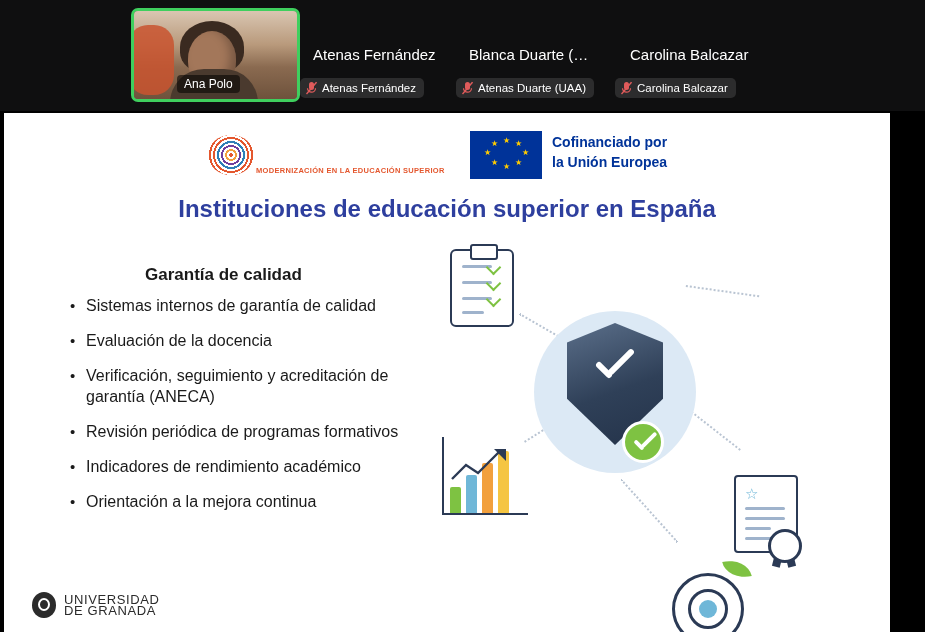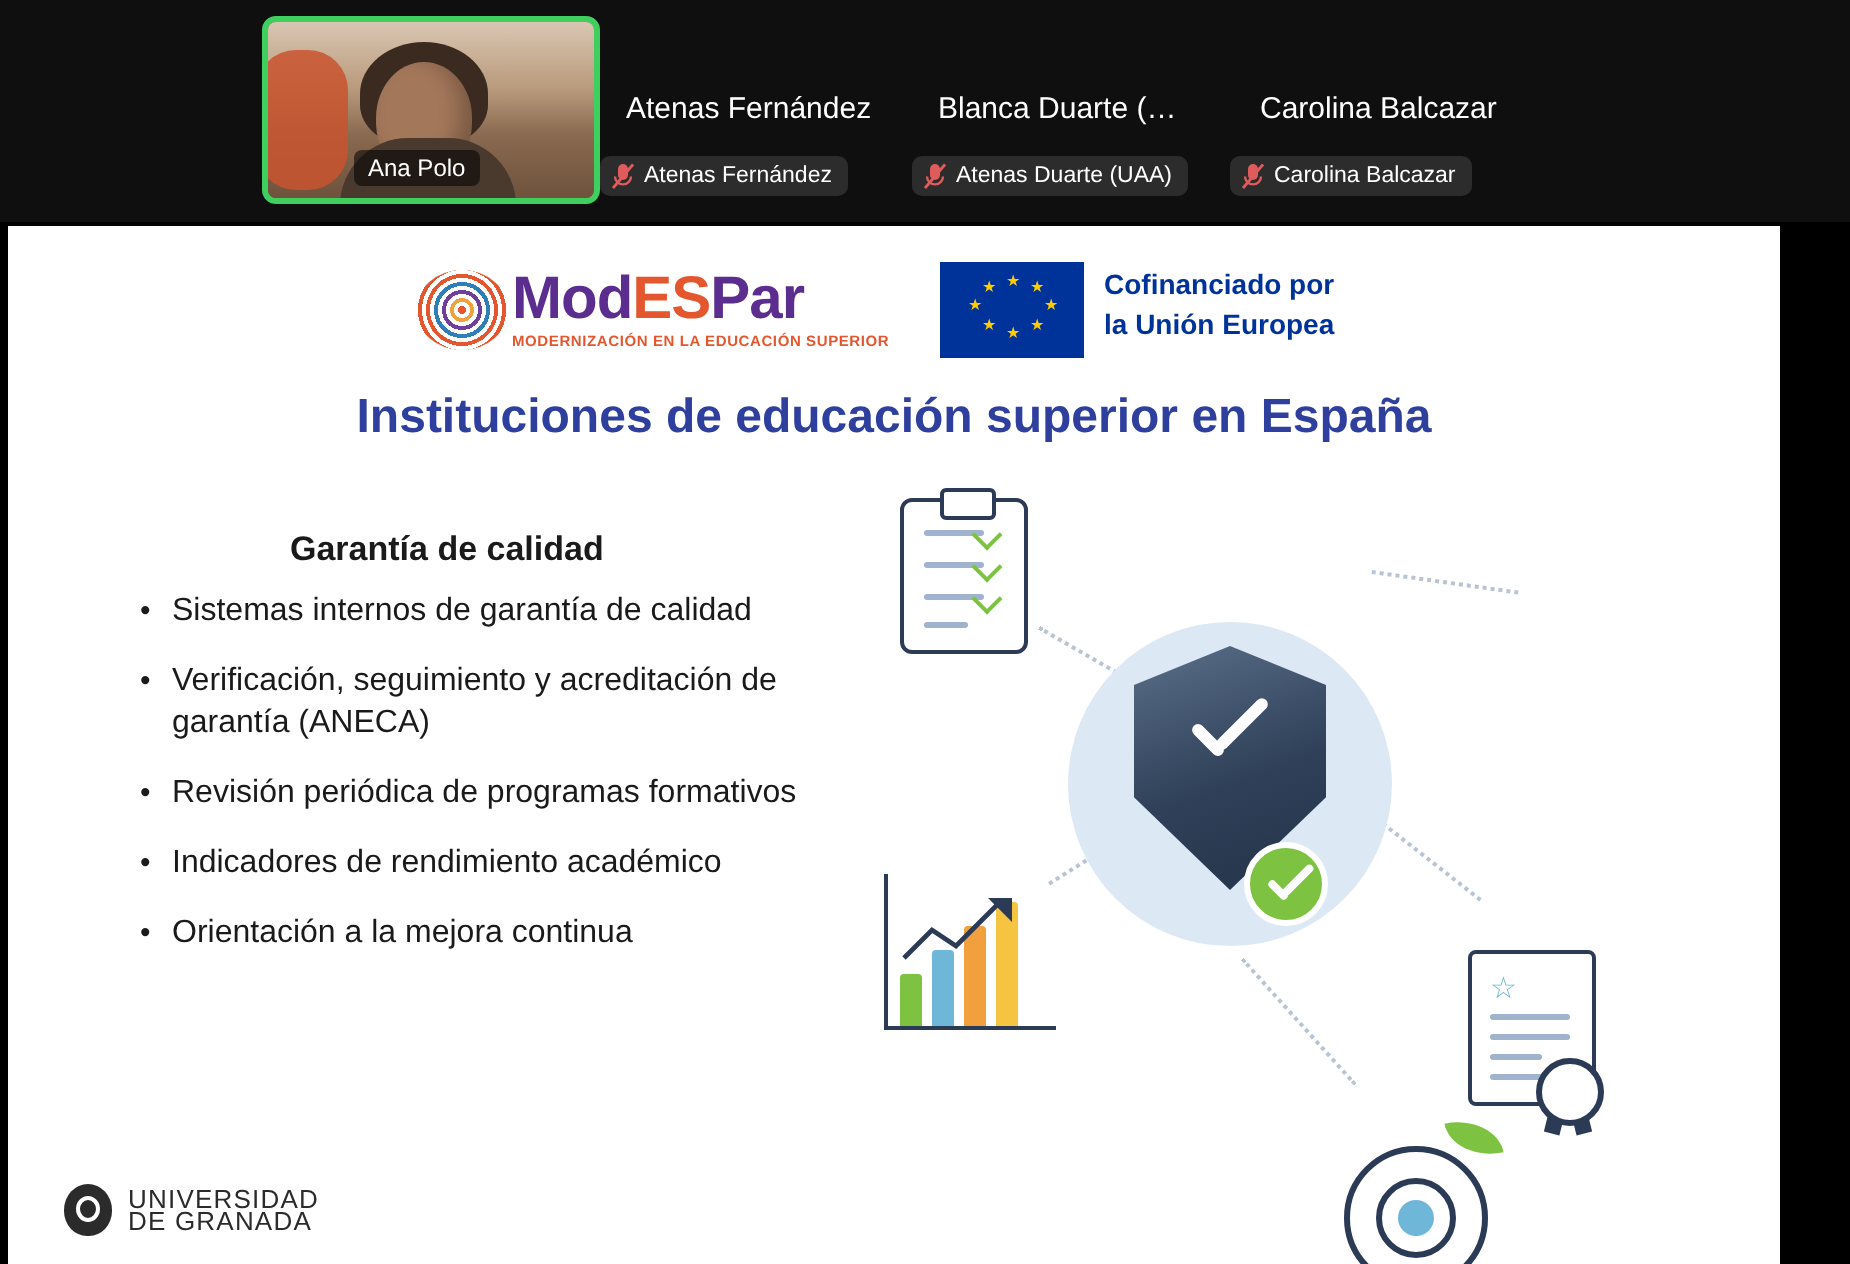--- a/index.html
+++ b/index.html
@@ -523,23 +523,20 @@
         </svg>
       </span>
       <span>Carolina Balcazar</span>
     </div>
   </div>
 
   <div class="slide">
 
     <div class="logo-modespar">
       <div class="spiral"></div>
-      <div class="logo-word">
-        <span class="mod">Mod</span><span class="es">ES</span><span class="par">Par</span>
-      </div>
       <div class="logo-sub">MODERNIZACIÓN EN LA EDUCACIÓN SUPERIOR</div>
     </div>
 
     <div class="eu-flag" style="left:466px; top:18px;">
       <div class="eu-stars">
         <span class="eu-star" style="left:33px; top:6px;">★</span>
         <span class="eu-star" style="left:45px; top:9px;">★</span>
         <span class="eu-star" style="left:52px; top:18px;">★</span>
         <span class="eu-star" style="left:45px; top:28px;">★</span>
         <span class="eu-star" style="left:33px; top:32px;">★</span>
@@ -552,20 +549,21 @@
       <div>Cofinanciado por</div>
       <div>la Unión Europea</div>
     </div>
 
     <div class="slide-title">Instituciones de educación superior en España</div>
 
     <div class="section-heading">Garantía de calidad</div>
 
     <ul class="bullets">
       <li>Sistemas internos de garantía de calidad</li>
+      <li>Evaluación de la docencia</li>
       <li>Verificación, seguimiento y acreditación de garantía (ANECA)</li>
       <li>Revisión periódica de programas formativos</li>
       <li>Indicadores de rendimiento académico</li>
       <li>Orientación a la mejora continua</li>
     </ul>
 
     <div class="graphic">
 
       <div class="dotline" style="left:96px; top:70px; width:72px; transform:rotate(30deg);"></div>
       <div class="dotline" style="left:262px; top:42px; width:74px; transform:rotate(8deg);"></div>

